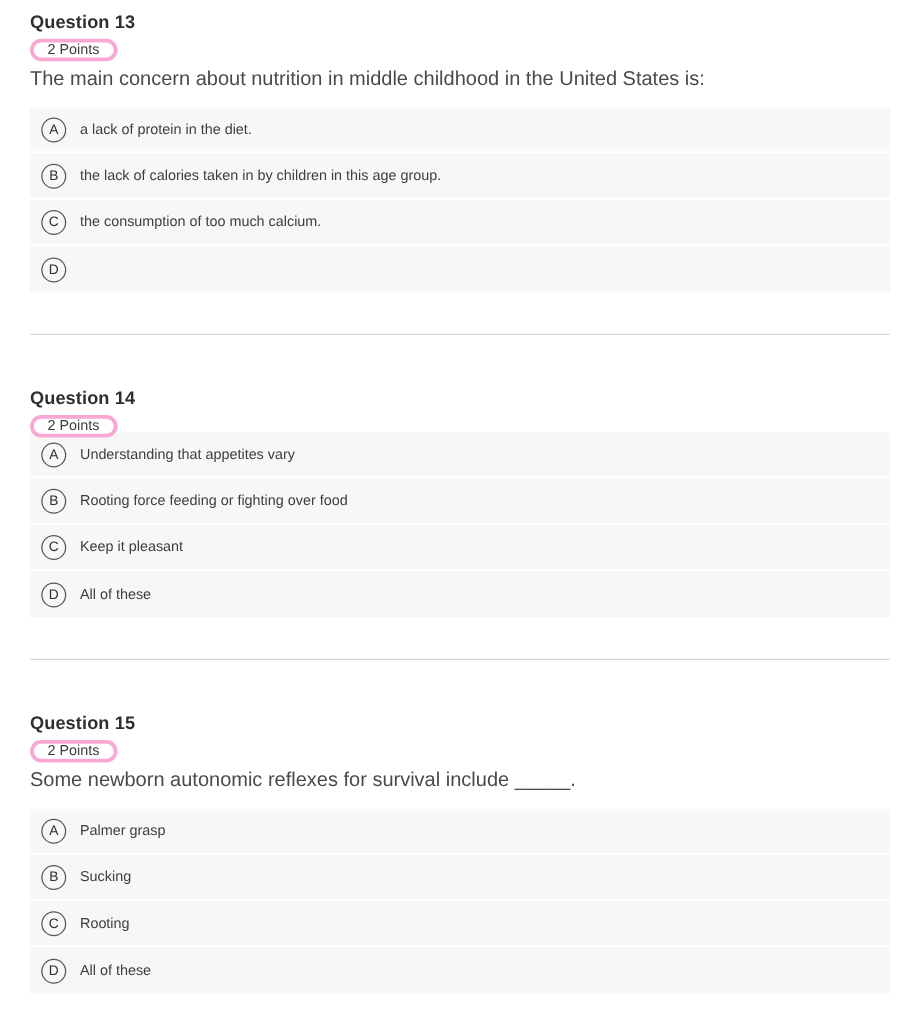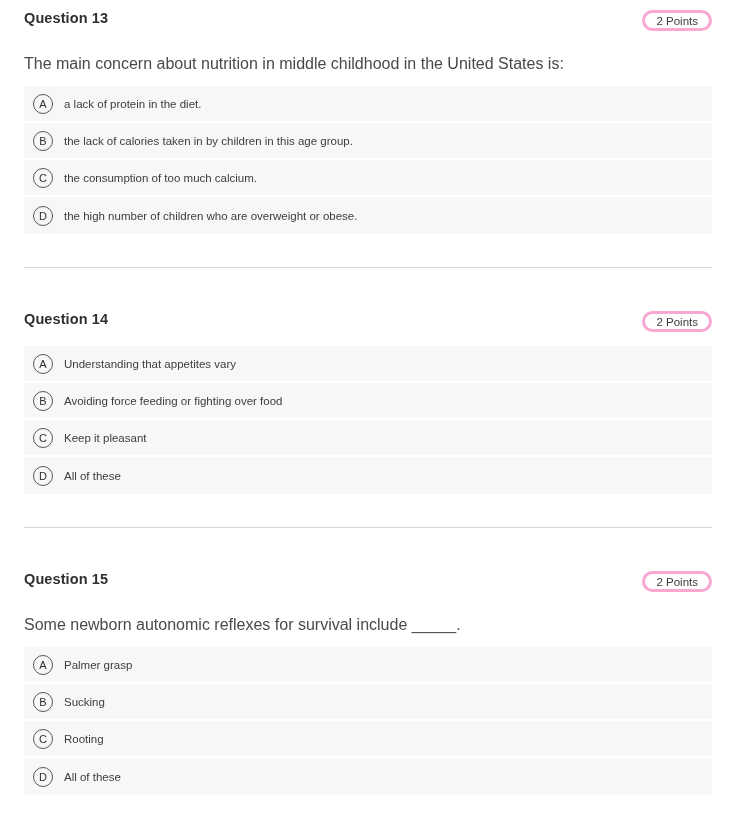--- a/index.html
+++ b/index.html
@@ -17,23 +17,24 @@
   .quiz {
     width: 729px;
     box-sizing: border-box;
     padding: 0 16px 0 24px;
   }
   .question-block {
     position: relative;
   }
   .q-header {
     display: flex;
-    align-items: flex-end;
+    align-items: flex-start;
     justify-content: space-between;
     height: 26px;
+    flex-direction: column;
   }
   .q-title {
     font-size: 14.5px;
     font-weight: 600;
     letter-spacing: 0.1px;
     color: #2f2f2f;
     line-height: 26px;
     white-space: nowrap;
   }
   .points-badge {
@@ -126,42 +127,41 @@
       <div class="option-row">
         <span class="letter-circle">B</span>
         <span class="option-text">the lack of calories taken in by children in this age group.</span>
       </div>
       <div class="option-row">
         <span class="letter-circle">C</span>
         <span class="option-text">the consumption of too much calcium.</span>
       </div>
       <div class="option-row">
         <span class="letter-circle">D</span>
-        <span class="option-text">the high number of children who are overweight or obese.</span>
       </div>
     </div>
   </div>
 
   <div class="spacer-before-divider"></div>
   <div class="q-divider"></div>
   <div class="spacer-after-divider"></div>
 
   <div class="question-block">
     <div class="q-header">
       <div class="q-title">Question 14</div>
       <div class="points-badge">2 Points</div>
     </div>
     <div class="options">
       <div class="option-row">
         <span class="letter-circle">A</span>
         <span class="option-text">Understanding that appetites vary</span>
       </div>
       <div class="option-row">
         <span class="letter-circle">B</span>
-        <span class="option-text">Avoiding force feeding or fighting over food</span>
+        <span class="option-text">Rooting force feeding or fighting over food</span>
       </div>
       <div class="option-row">
         <span class="letter-circle">C</span>
         <span class="option-text">Keep it pleasant</span>
       </div>
       <div class="option-row">
         <span class="letter-circle">D</span>
         <span class="option-text">All of these</span>
       </div>
     </div>

